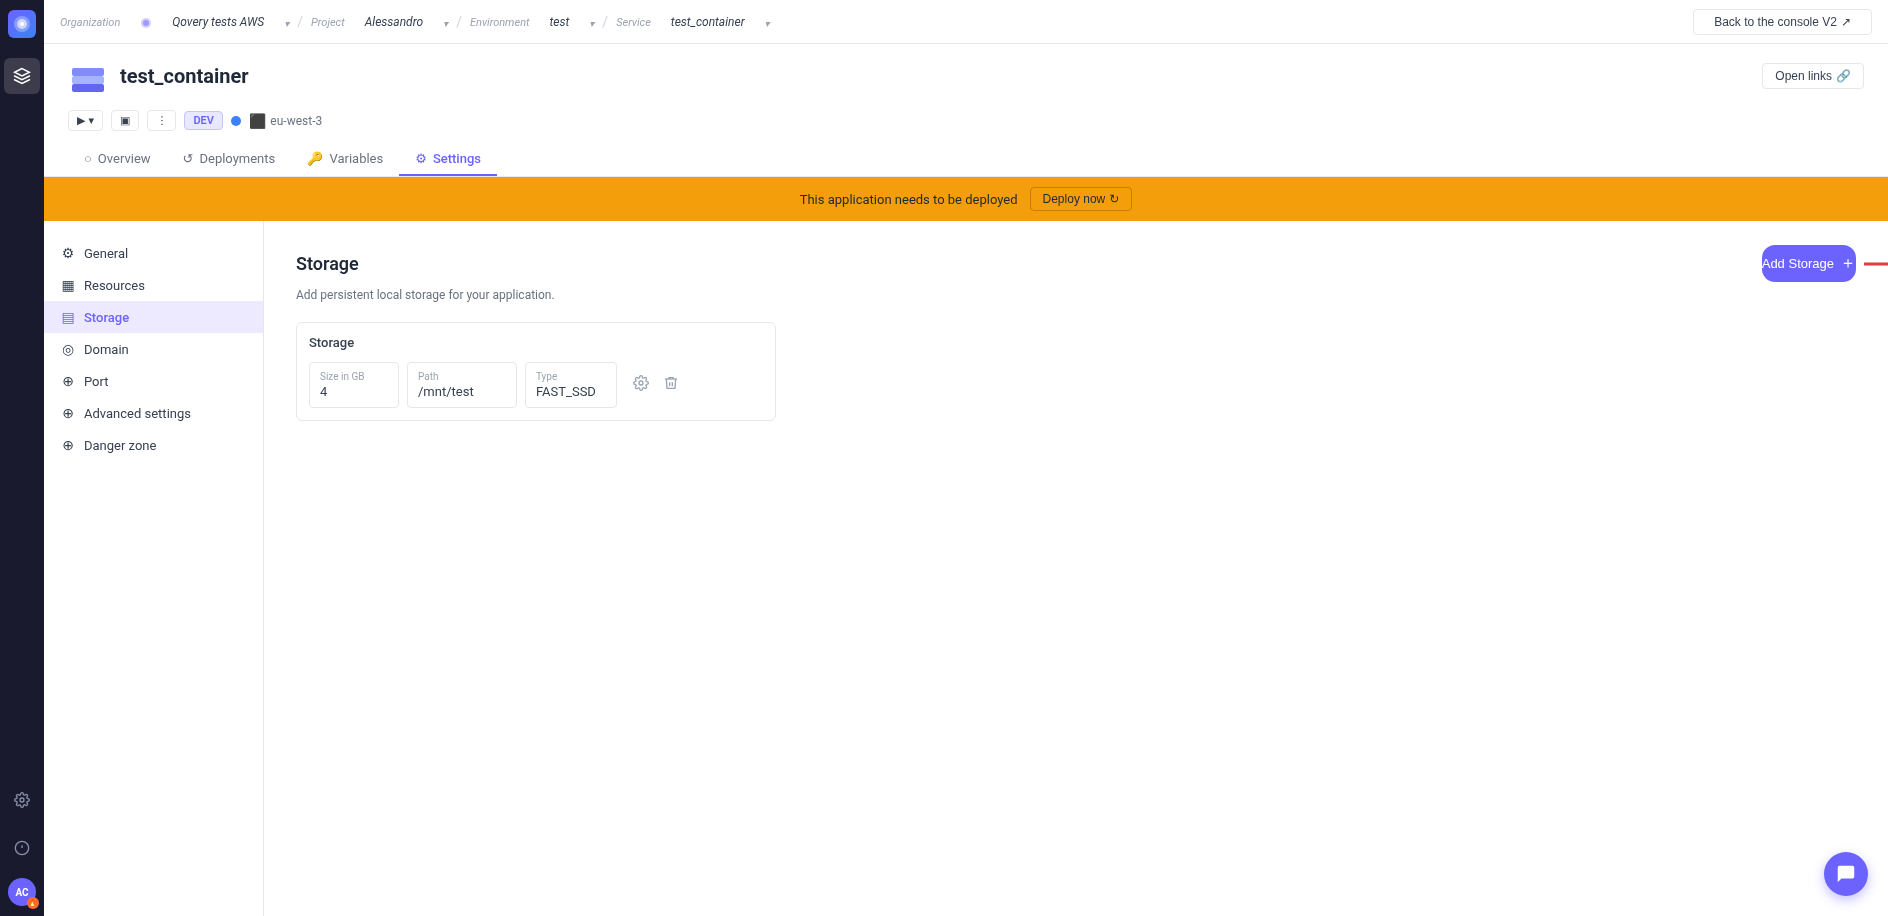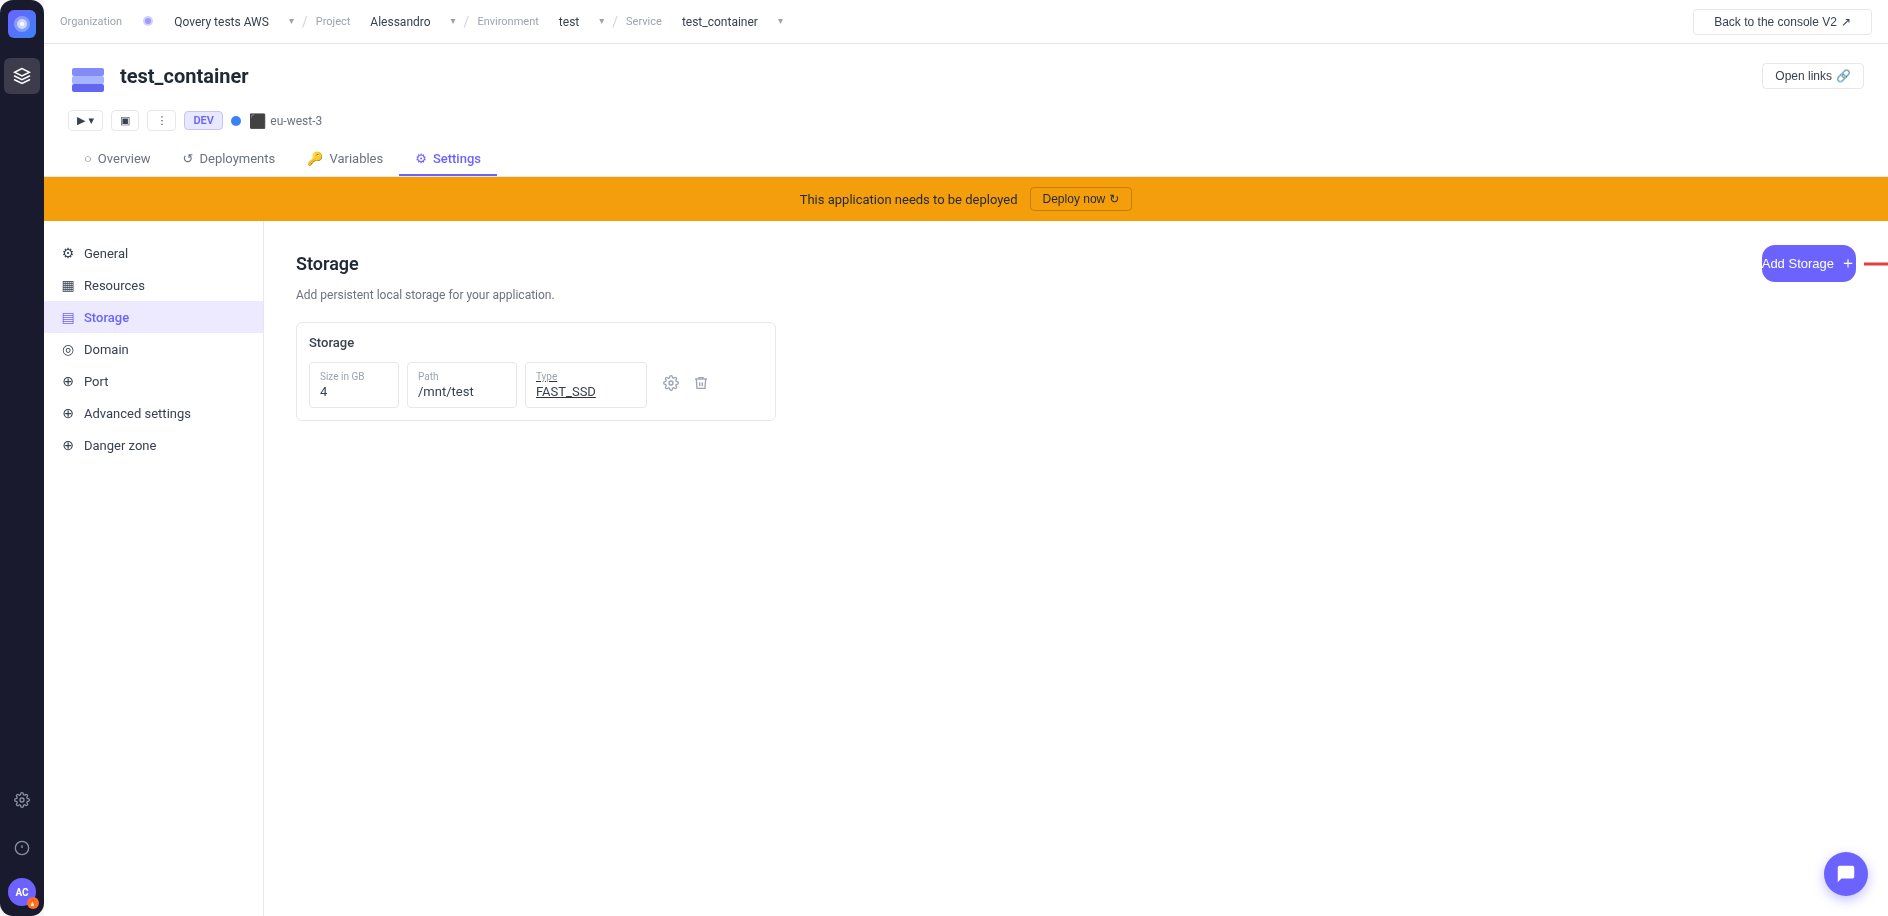--- a/index.html
+++ b/index.html
@@ -8,21 +8,20 @@
     
     .left-rail {
       width: 44px;
       background: #1a1a2e;
       display: flex;
       flex-direction: column;
       align-items: center;
       padding: 10px 0;
       flex-shrink: 0;
       z-index: 10;
-      border-radius: 13px;
     }
     .left-rail .logo {
       width: 28px; height: 28px;
       background: linear-gradient(135deg, #6c63ff, #3b82f6);
       border-radius: 6px;
       display: flex; align-items: center; justify-content: center;
       margin-bottom: 20px;
     }
     .left-rail .nav-icon {
       width: 36px; height: 36px;
@@ -68,22 +67,22 @@
       background: white;
       border-bottom: 1px solid #e5e7eb;
       padding: 0 16px;
       height: 44px;
       display: flex;
       align-items: center;
       gap: 8px;
       flex-shrink: 0;
     }
     .topbar .breadcrumb-item {
-      display: flex; align-items: flex-start; gap: 20px;
-      font-size: 12px; color: #6b7280;
+      display: flex; align-items: flex-end; gap: 20px;
+      font-size: 12px; color: #6b7280; font-style: italic;
     }
     .topbar .breadcrumb-item .label { font-size: 11px; color: #9ca3af; }
     .topbar .breadcrumb-item .value {
       color: #374151; font-size: 12px; cursor: pointer;
     }
     .topbar .separator { color: #d1d5db; font-size: 14px; }
     .topbar .chevron {
       color: #9ca3af; font-size: 10px; cursor: pointer;
     }
     .topbar .spacer { flex: 1; }
@@ -285,21 +284,21 @@
       background: white;
     }
     .field-label {
       font-size: 10px; color: #9ca3af; margin-bottom: 2px;
     }
     .field-value {
       font-size: 13px; color: #374151;
     }
     .field-box.size { width: 90px; }
     .field-box.path { width: 110px; }
-    .field-box.type { width: 122px; text-decoration: underline; }
+    .field-box.type { width: 92px; }
     .field-actions {
       display: flex; align-items: center; gap: 6px; margin-left: 4px;
     }
     .icon-btn {
       color: #9ca3af; cursor: pointer; font-size: 15px;
       padding: 4px;
       border-radius: 4px;
     }
 
     

